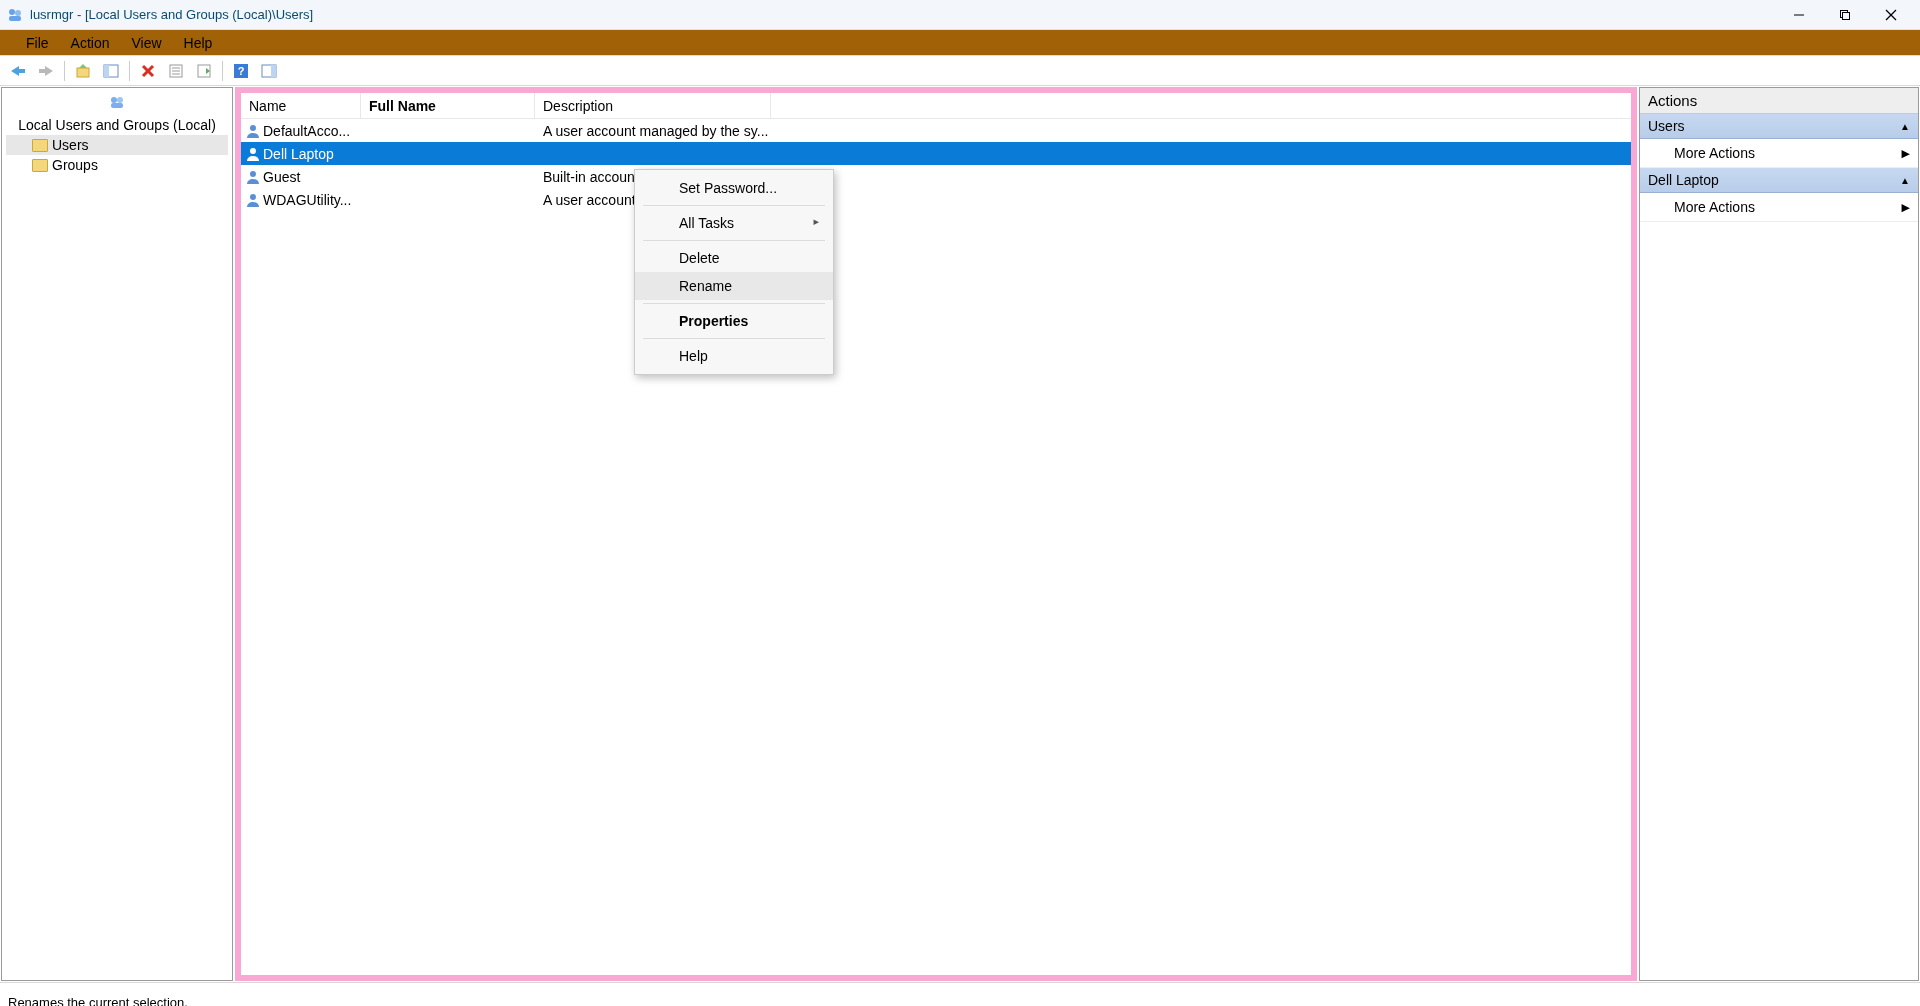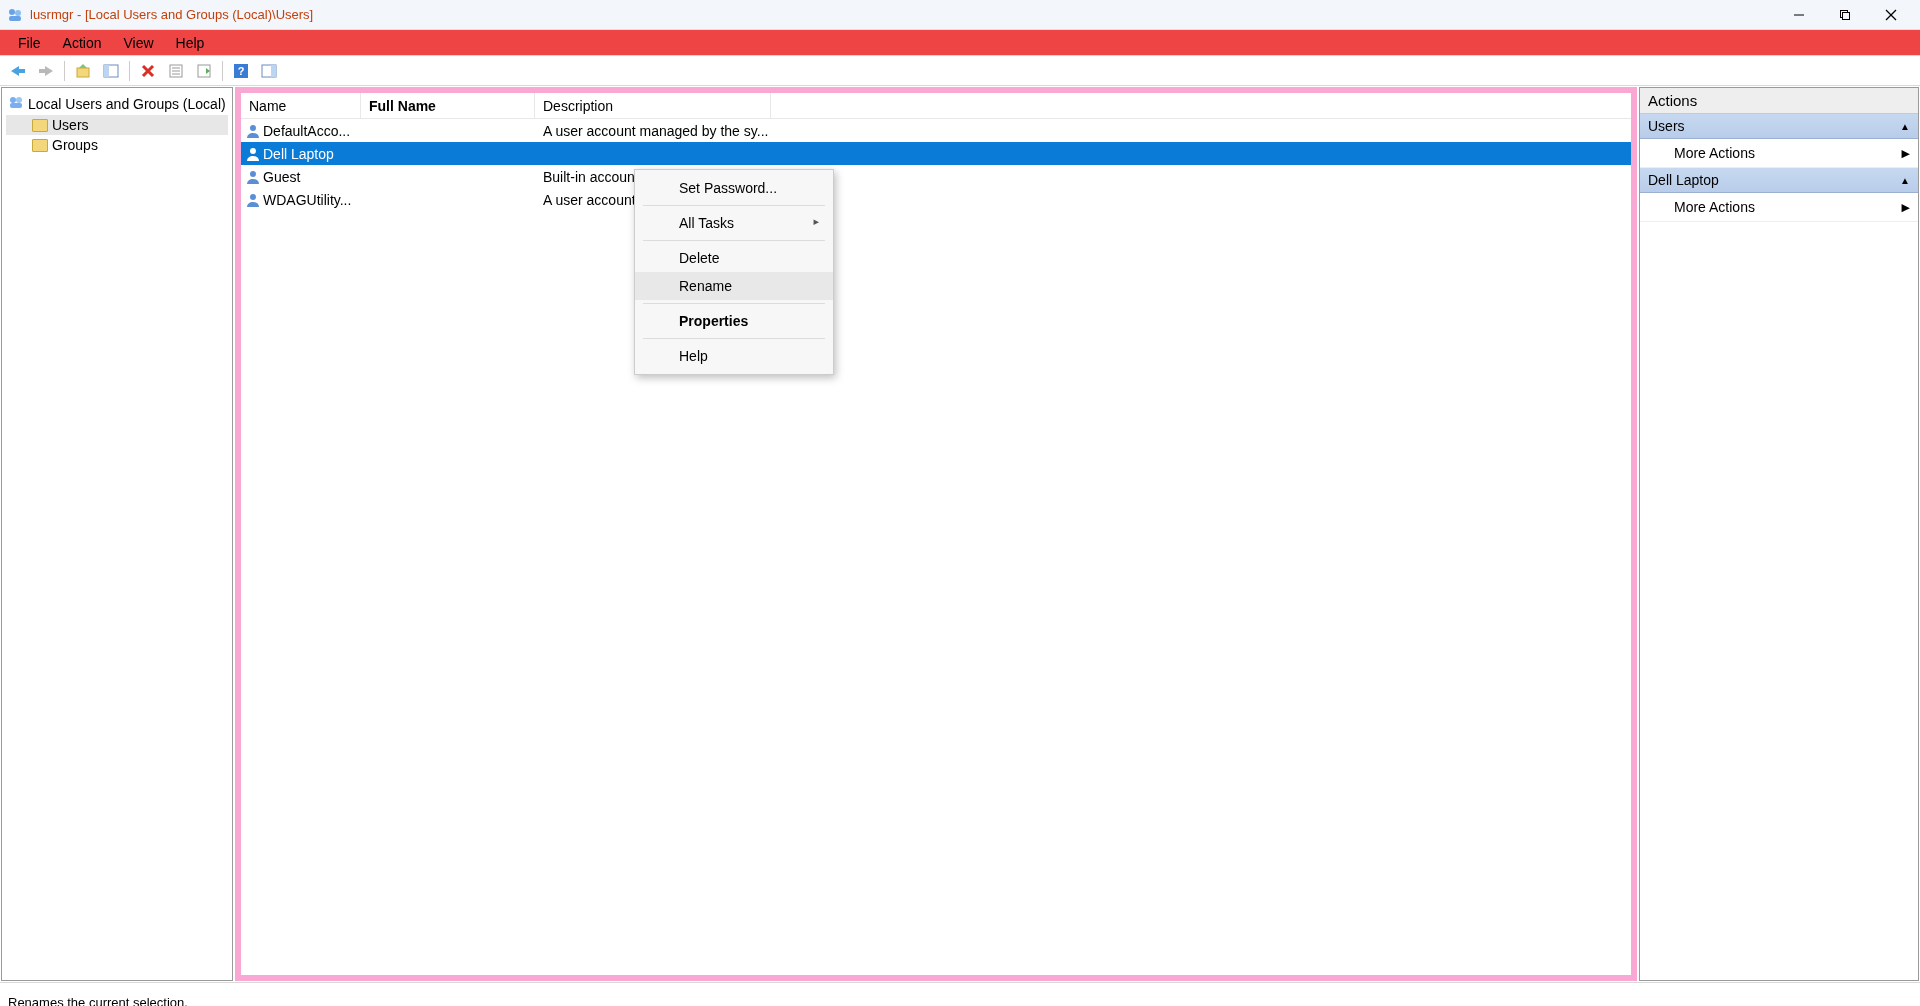--- a/index.html
+++ b/index.html
@@ -19,38 +19,38 @@
     background: #f3f6fa;
     display: flex;
     align-items: center;
     padding: 0 6px;
     border-bottom: 1px solid #e0e0e0;
   }
   .titlebar .app-icon {
     width: 18px; height: 18px; margin-right: 6px;
     display: inline-flex; align-items: center; justify-content: center;
   }
-  .titlebar .title { font-size: 13px; color: #c2410c; }
+  .titlebar .title { font-size: 13px; color: #0c4a6e; }
   .win-controls {
     margin-left: auto;
     display: flex;
     gap: 0;
   }
   .win-btn {
     width: 46px; height: 30px;
     display: flex; align-items: center; justify-content: center;
     font-size: 14px; cursor: default;
   }
   
   .menubar {
     height: 26px;
     display: flex;
     align-items: center;
-    padding: 0 8px;
-    background: #ef4444;
+    padding: 0 16px;
+    background: #a16207;
     border-bottom: 1px solid #d9d9d9;
     gap: 2px;
   }
   .menu-item { padding: 3px 10px; font-size: 14px; }
   
   .toolbar {
     height: 30px;
     display: flex;
     align-items: center;
     padding: 0 6px;
@@ -75,21 +75,21 @@
   .tree-pane {
     width: 232px;
     border: 1px solid #9a9a9a;
     background: #ffffff;
     padding: 4px;
     overflow: auto;
     margin: 1px;
   }
   .tree-root {
     display: flex; align-items: center; gap: 4px;
-    font-size: 14px; padding: 2px 2px;
+    font-size: 14px; padding: 2px 2px; flex-direction: column;
   }
   .tree-child {
     display: flex; align-items: center; gap: 4px;
     font-size: 14px; padding: 2px 2px; padding-left: 26px;
   }
   .tree-child.selected {
     background: #e7e7e7;
   }
   .folder-icon {
     width: 16px; height: 13px;

